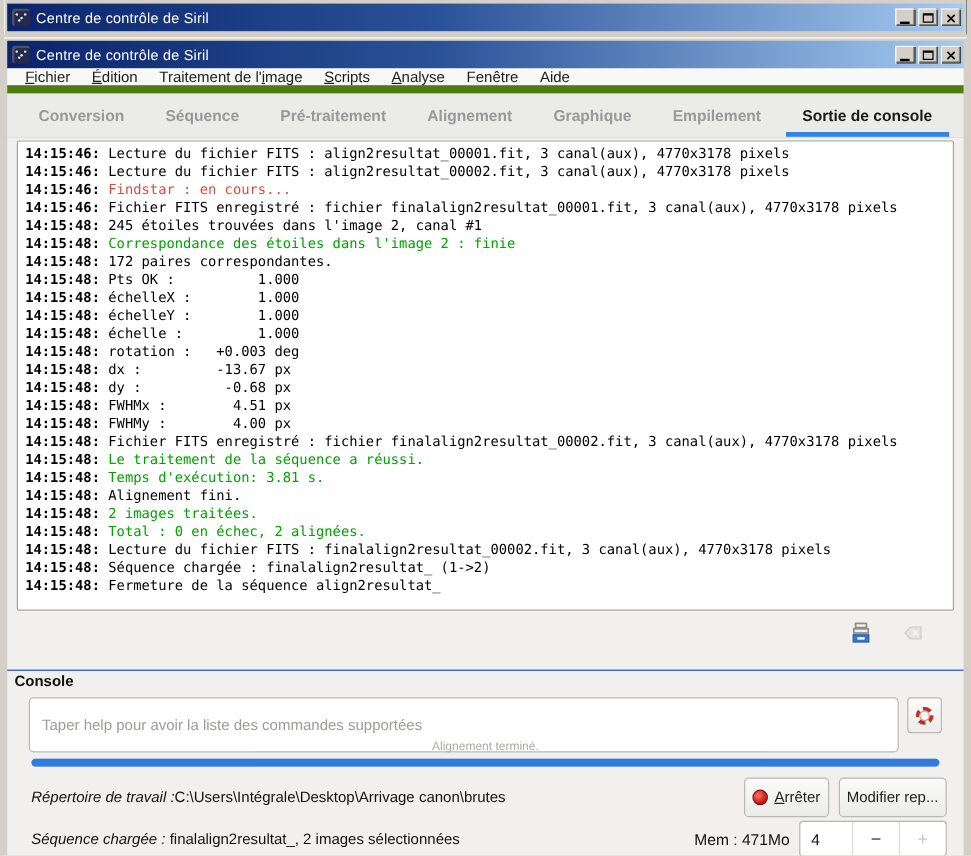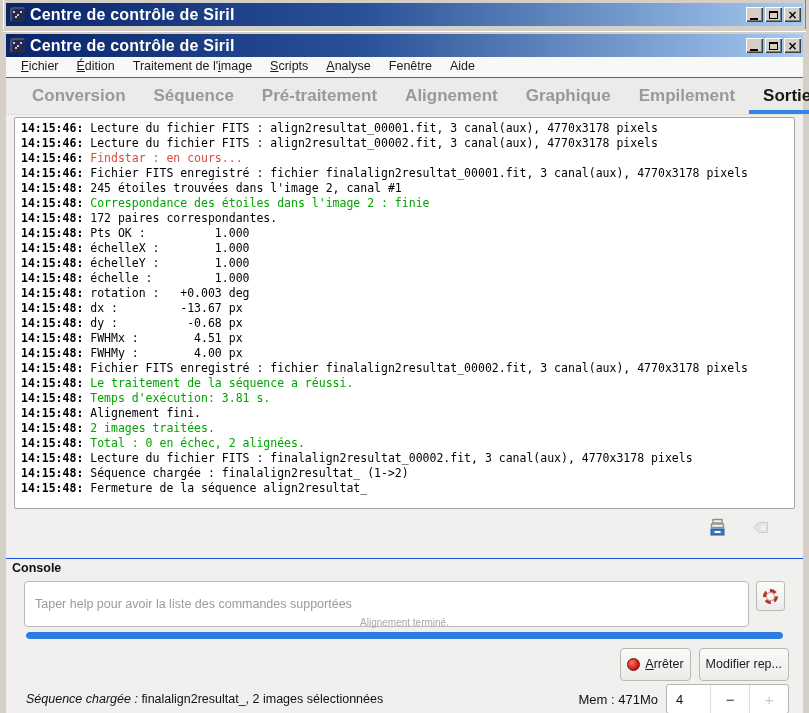--- a/index.html
+++ b/index.html
@@ -12,40 +12,40 @@
   .win1 { position:absolute; left:0; top:0; width:809px; height:29px; padding:3px 3px 0 3px; }
   .win2 { position:absolute; left:0; top:29px; width:809px; height:684px; padding:3px 3px 0 3px;
           border-top:2px solid #d4d0c8; box-shadow: inset 0 1px 0 #ffffff; }
   .titlebar { height:23px; background:linear-gradient(to right,#0a246a,#2a5298 45%,#a6caf0);
               display:flex; align-items:center; padding:0 2px 0 4px; }
   .app-icon { width:15px; height:15px; border-radius:3px; background:#232a4d; position:relative; flex:0 0 auto;
               box-shadow: inset 2px 2px 0 rgba(255,255,255,.18); }
   .app-icon i { position:absolute; width:2px; height:2px; background:#fff; border-radius:50%; }
   .app-icon i:nth-child(1){left:3px;top:4px} .app-icon i:nth-child(2){left:7px;top:7px}
   .app-icon i:nth-child(3){left:10px;top:4px} .app-icon i:nth-child(4){left:5px;top:9px}
-  .title-text { color:#ffffff; font-weight:bold; font-size:16px; margin-left:5px; flex:1 1 auto;
+  .title-text { color:#ffffff; font-weight:normal; font-size:12px; margin-left:5px; flex:1 1 auto;
                 white-space:nowrap; letter-spacing:.2px; }
   .win-controls { display:flex; gap:2px; align-items:center; }
   .wc-btn { width:17px; height:15px; background:#d4d0c8; display:flex; align-items:center; justify-content:center;
             box-shadow: inset 1px 1px 0 #ffffff, inset -1px -1px 0 #404040, inset -2px -2px 0 #808080;
             cursor:default; }
   .g-min { width:8px; height:2px; background:#000; margin-top:8px; margin-right:2px; }
   .g-max { width:9px; height:8px; border:1px solid #000; border-top-width:2px; }
   .g-close { font-size:12px; font-weight:bold; line-height:1; color:#000; font-family:"DejaVu Sans",sans-serif; }
 
   
-  .menubar { height:21px; background:#f8f8f7; display:flex; padding-left:6px;
-             border-bottom:1px solid #4d7c0f; }
+  .menubar { height:21px; background:#f8f8f7; display:flex; align-items:center; padding-left:6px;
+             border-bottom:7px solid #4d7c0f; }
   .menu-item { font-size:12.5px; color:#1b1b1b; padding:2px 9px; white-space:nowrap; cursor:default; }
   .menu-item .u { text-decoration:underline; }
 
   
   .tabstrip { height:37px; background:#ebebe9; display:flex; align-items:stretch; justify-content:space-between;
               padding:0 12px; border-bottom:1px solid #e0dfdd; }
-  .tab { display:flex; align-items:center; padding:0 14px; font-size:17px; font-weight:700; color:#98999b;
+  .tab { display:flex; align-items:center; padding:0 14px; font-size:13px; font-weight:700; color:#98999b;
          border-bottom:4px solid transparent; border-top:4px solid transparent; white-space:nowrap; cursor:default; }
   .tab[data-active="true"] { color:#191919; border-bottom-color:#3584e4; }
 
   
   .page { background:#f1f0ef; height:600px; display:flex; flex-direction:column; }
   .log-box { margin:2px 8px 0 8px; height:392px; background:#ffffff; border:1px solid #a5a5a2;
              border-radius:2px; padding:3px 0 0 6px; overflow:hidden;
              font-family:"DejaVu Sans Mono","Liberation Mono",monospace; font-size:11.5px; line-height:15px; }
   .log-row { white-space:pre; }
   .log-time { font-weight:bold; color:#000; }
@@ -236,20 +236,21 @@
         </span>
       </div>
     </div>
 
     <div class="progress-label">Alignement terminé.</div>
     <div class="progress-track">
       <div class="progress-fill" style="width:100%"></div>
     </div>
 
     <div class="row-a">
+      <span class="info-line"><span class="lbl">Répertoire de travail :</span><span>C:\Users\Intégrale\Desktop\Arrivage canon\brutes</span></span>
       <span class="spacer"></span>
       <span class="gtk-btn stop-btn">
         <span class="stop-dot"></span>
         <span><span></span><span class="u">A</span><span>rrêter</span></span>
       </span>
       <span class="gtk-btn">
           <span>Modifier rep...</span>
         </span>
     </div>
 

